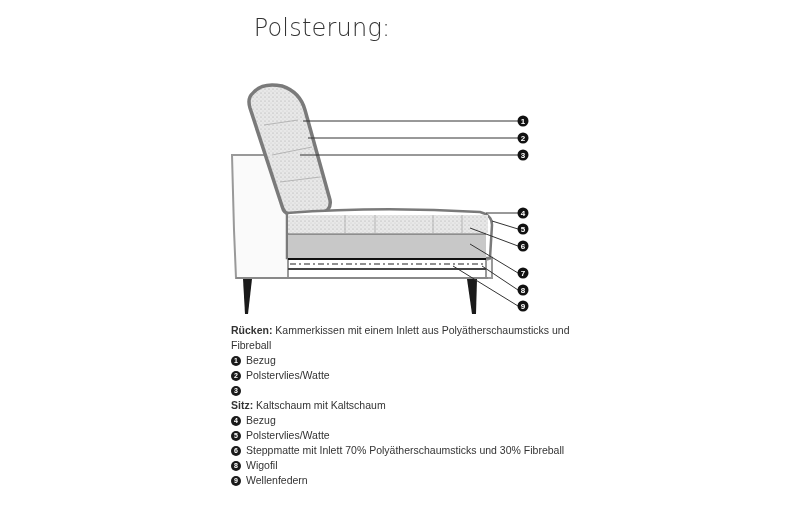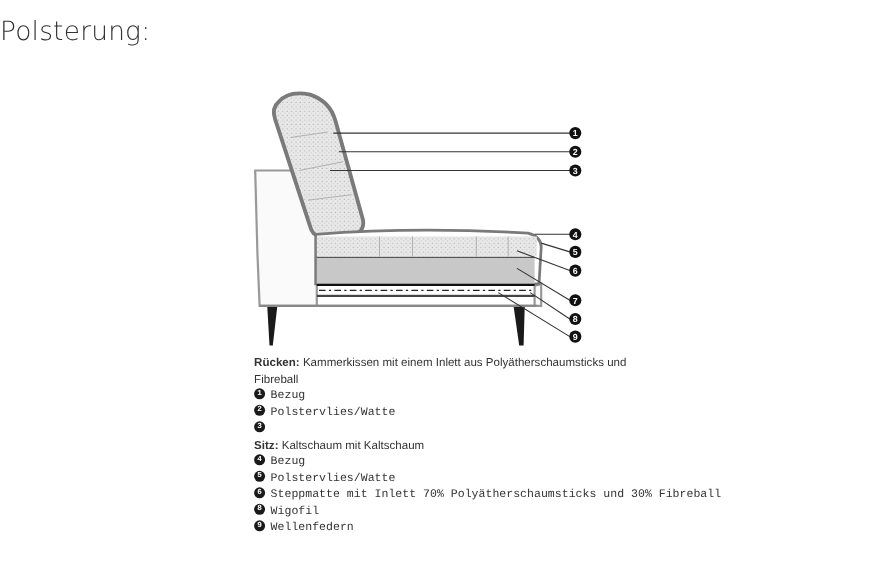--- a/index.html
+++ b/index.html
@@ -1,22 +1,22 @@
 <!DOCTYPE html>
 <html><head>
 <meta charset="utf-8">
 <style>
   html, body { margin:0; padding:0; background:#ffffff; }
   body { width:800px; height:518px; position:relative; overflow:hidden; font-family:"Liberation Sans", sans-serif; color:#222; }
-  .title { position:absolute; left:0; width:644px; top:14px; text-align:left; font-family:"DejaVu Sans", sans-serif; font-weight:300; font-size:24px; color:#333; letter-spacing:0.2px; }
+  .title { position:absolute; left:0; width:644px; top:14px; text-align:center; font-family:"DejaVu Sans", sans-serif; font-weight:300; font-size:24px; color:#333; letter-spacing:0.2px; }
   svg.diagram { position:absolute; left:0; top:0; }
   .legend { position:absolute; left:231px; top:323px; font-size:10.5px; line-height:15px; color:#333; }
   .legend .head { margin:0; }
   .legend .head b { font-weight:bold; }
-  .legend .item { display:flex; align-items:flex-start; height:15px;font-family:Liberation Mono, monospace; }
+  .legend .item { display:flex; align-items:center; height:15px; }
   .num { display:inline-block; width:10px; height:10px; border-radius:50%; background:#1a1a1a; color:#fff; font-size:7px; font-weight:bold; text-align:center; line-height:10px; margin-right:5px; flex:none; }
 </style>
 </head>
 <body>
 
 <div class="title">Polsterung:</div>
 
 <svg class="diagram" width="800" height="320" viewBox="0 0 800 320">
   <defs>
     <pattern id="speckle" width="4" height="4" patternUnits="userSpaceOnUse">

